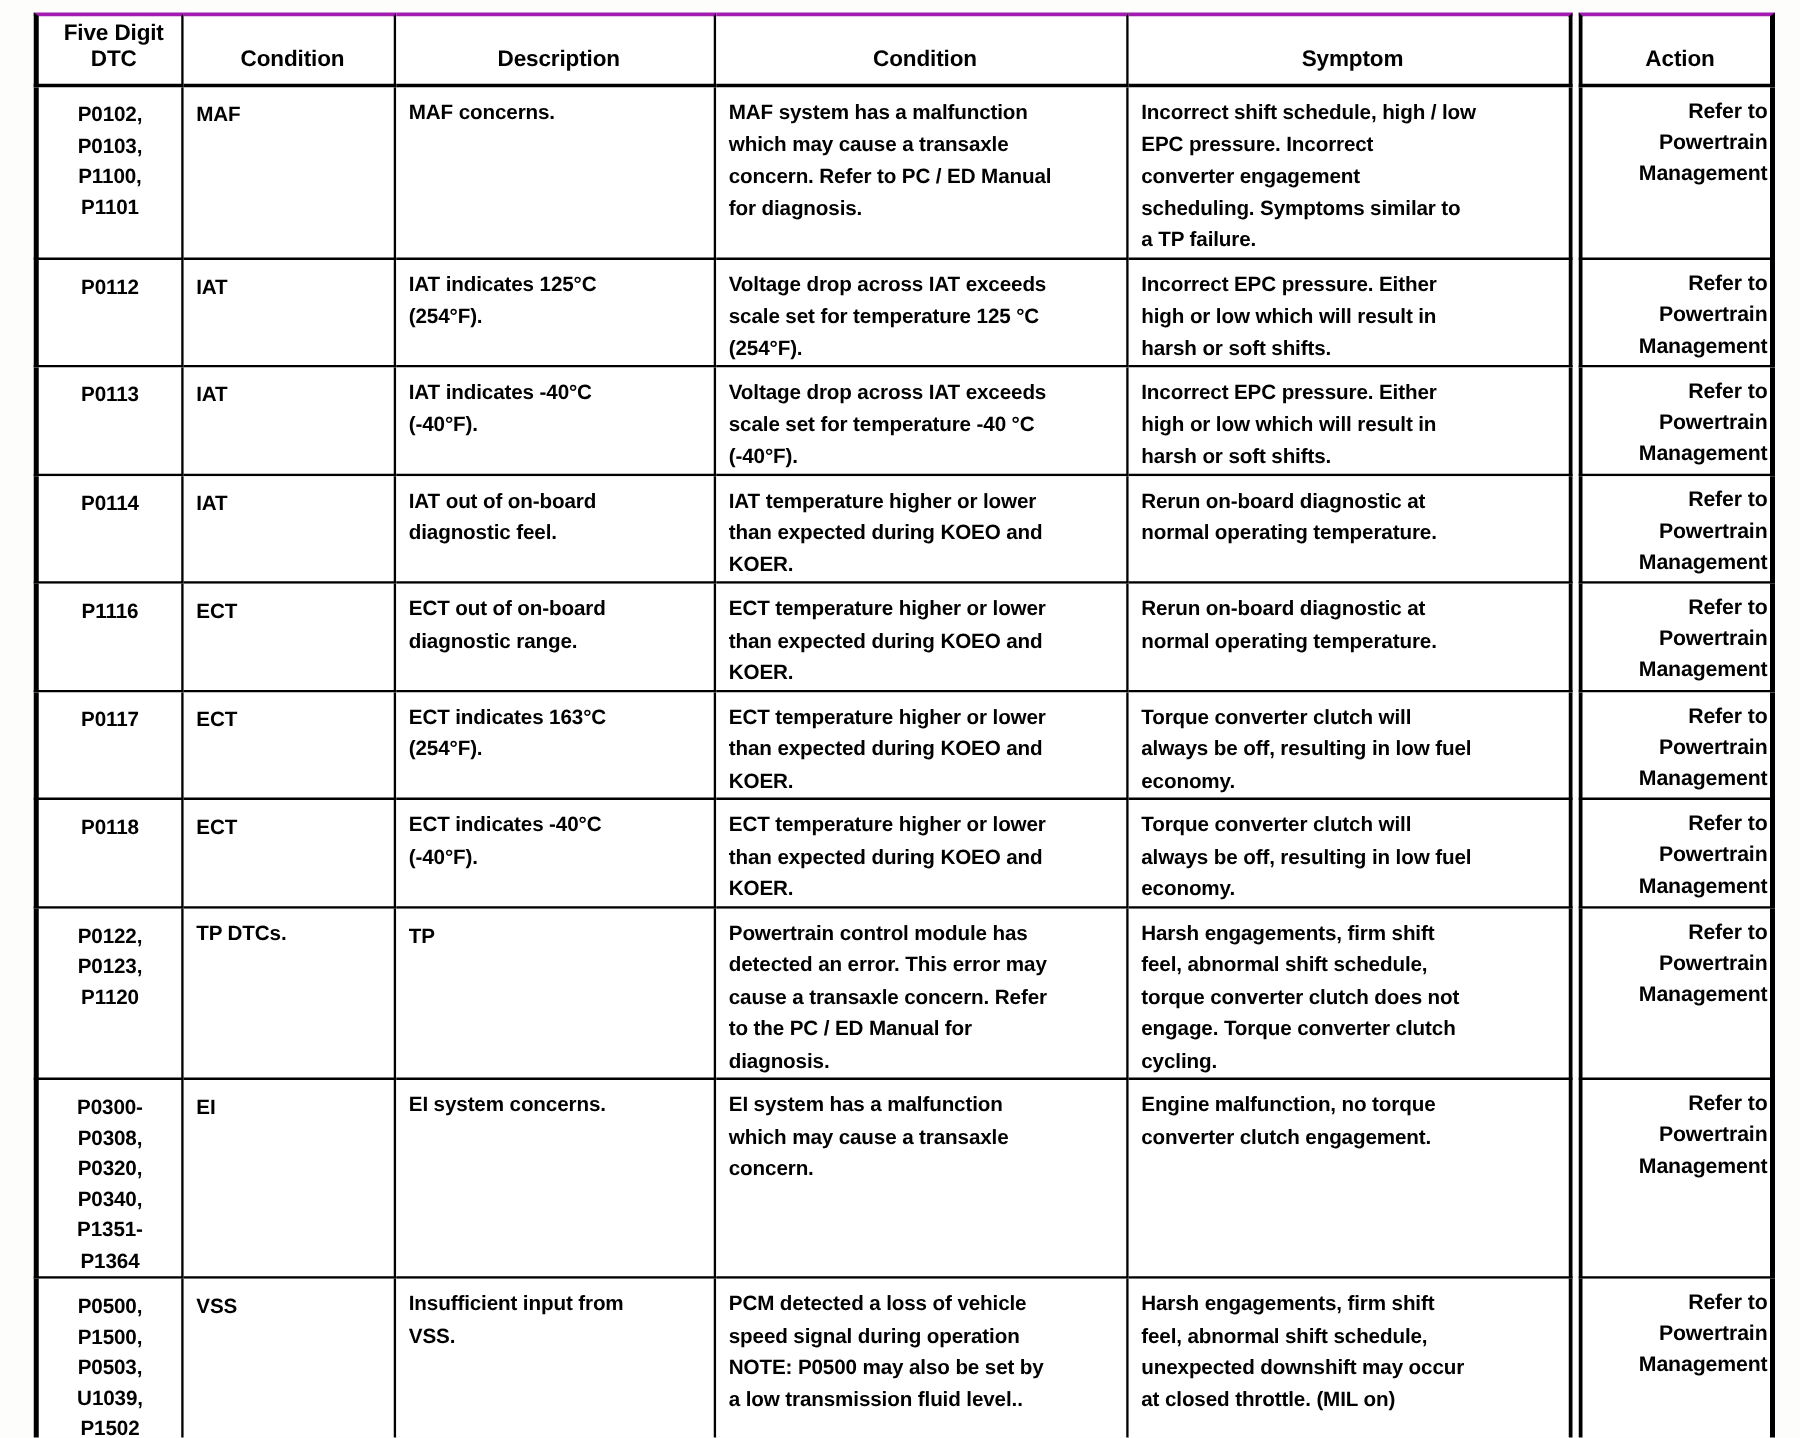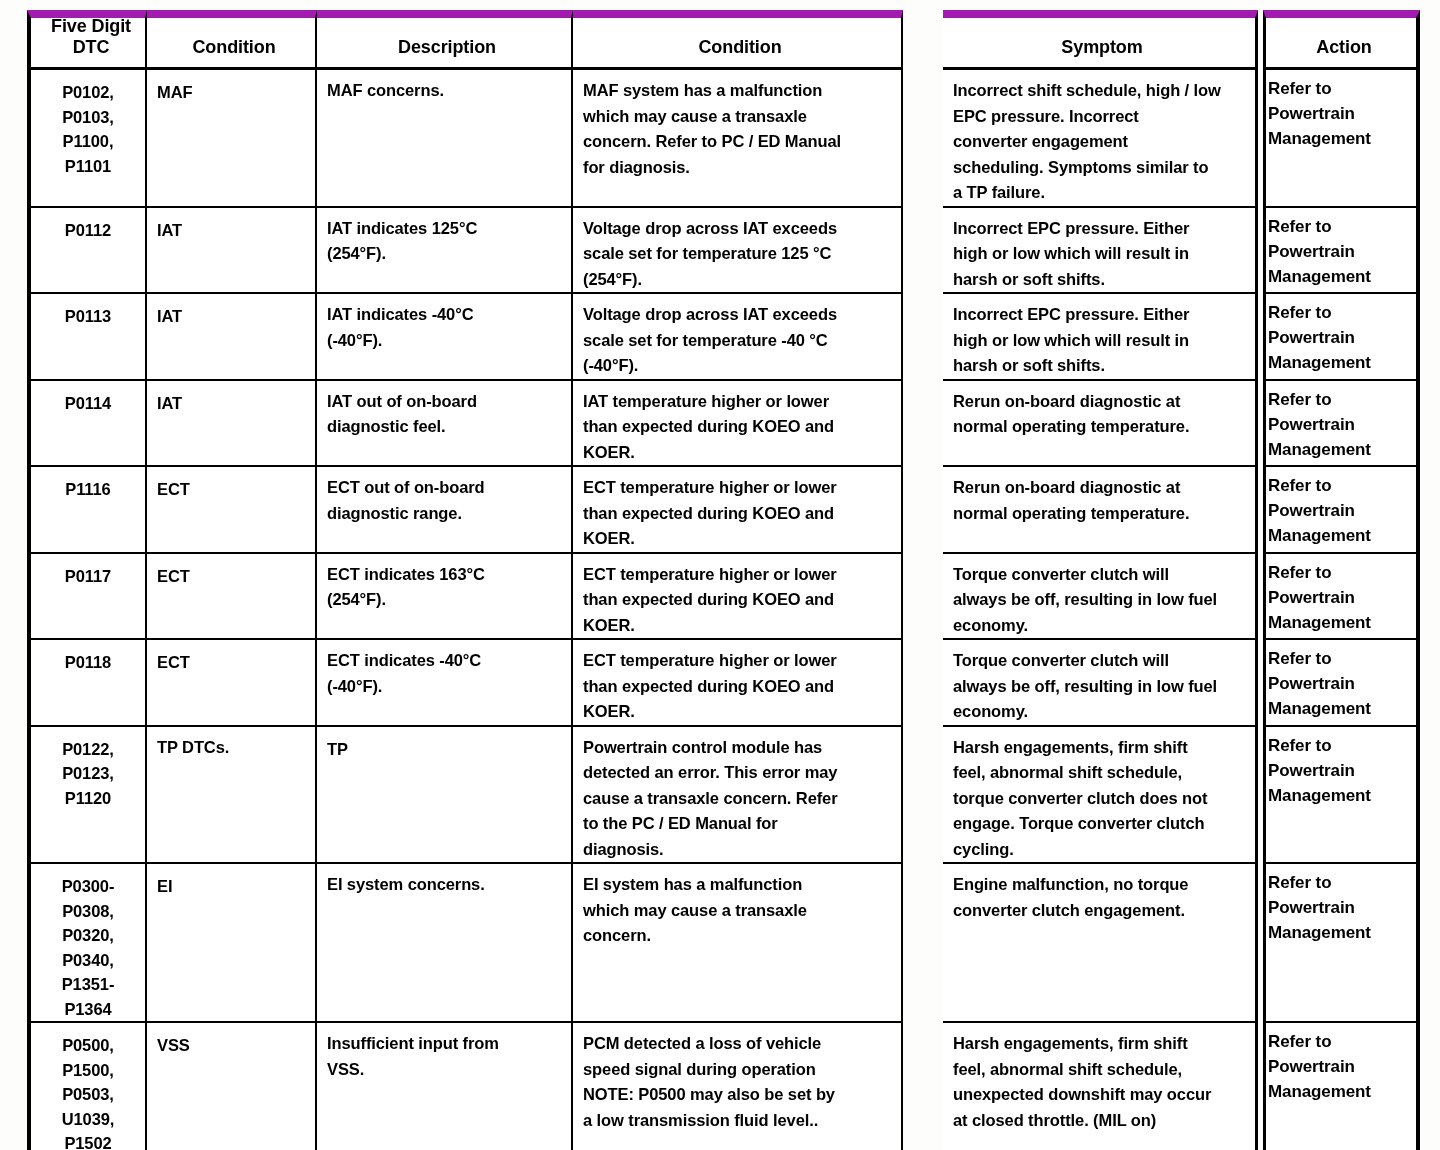--- a/index.html
+++ b/index.html
@@ -43,32 +43,32 @@
     text-align: left;
   }
   
   .k1 {
     border-left: 4px solid #000;
     text-align: center;
     line-height: 24.5px;
     padding: 10px 2px 0 2px;
   }
   .k2 { text-align: left; padding-top: 10px; }
-  .k5 { border-right: 3px solid #000; margin-left: 40px; }
+  .k5 { border-right: 3px solid #000; }
   .k6 {
     border-left: 3px solid #000;
     border-right: 4px solid #000;
-    text-align: left;
+    text-align: right;
     font-size: 17px;
     line-height: 25px;
     padding: 6px 2px 0 2px;
   }
   
   .h {
-    border-top: 8px solid #a21caf;
+    border-top: 3px solid #a21caf;
     border-bottom: 3px solid #000;
     display: flex;
     align-items: flex-end;
     justify-content: center;
     text-align: center;
     font-size: 18px;
     line-height: 21px;
     padding: 0 2px 9px 8px;
   }
   

